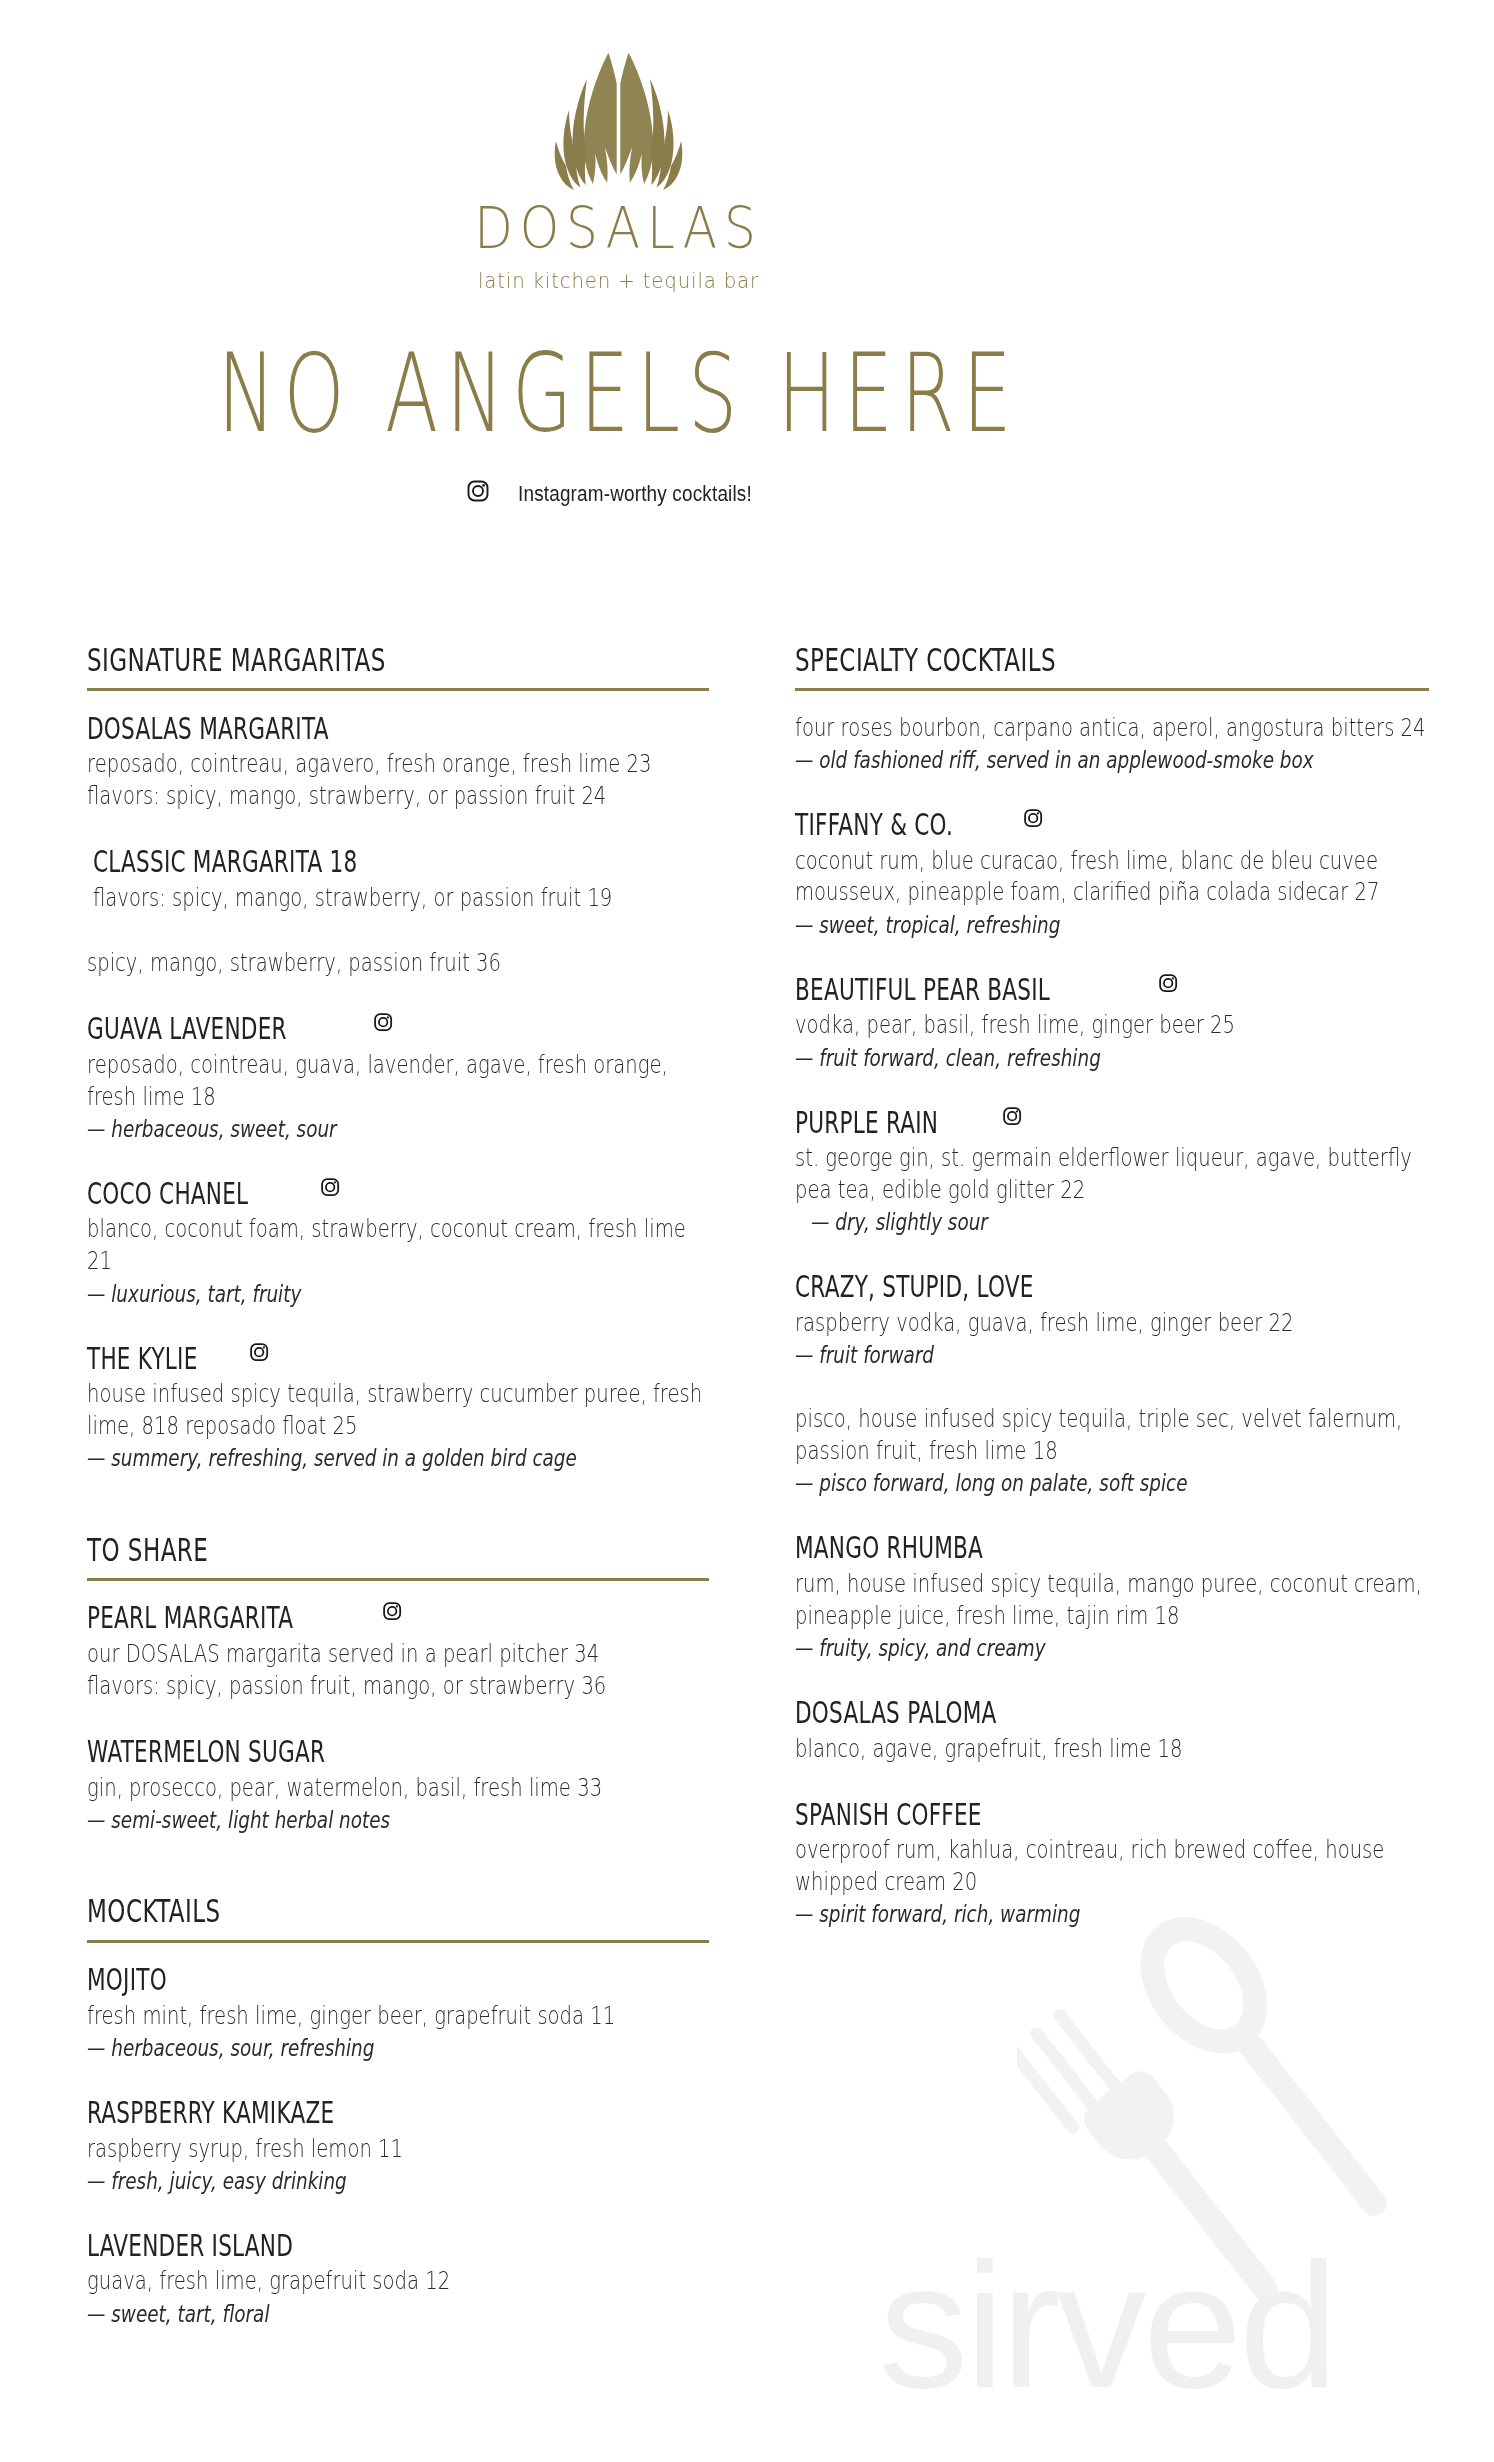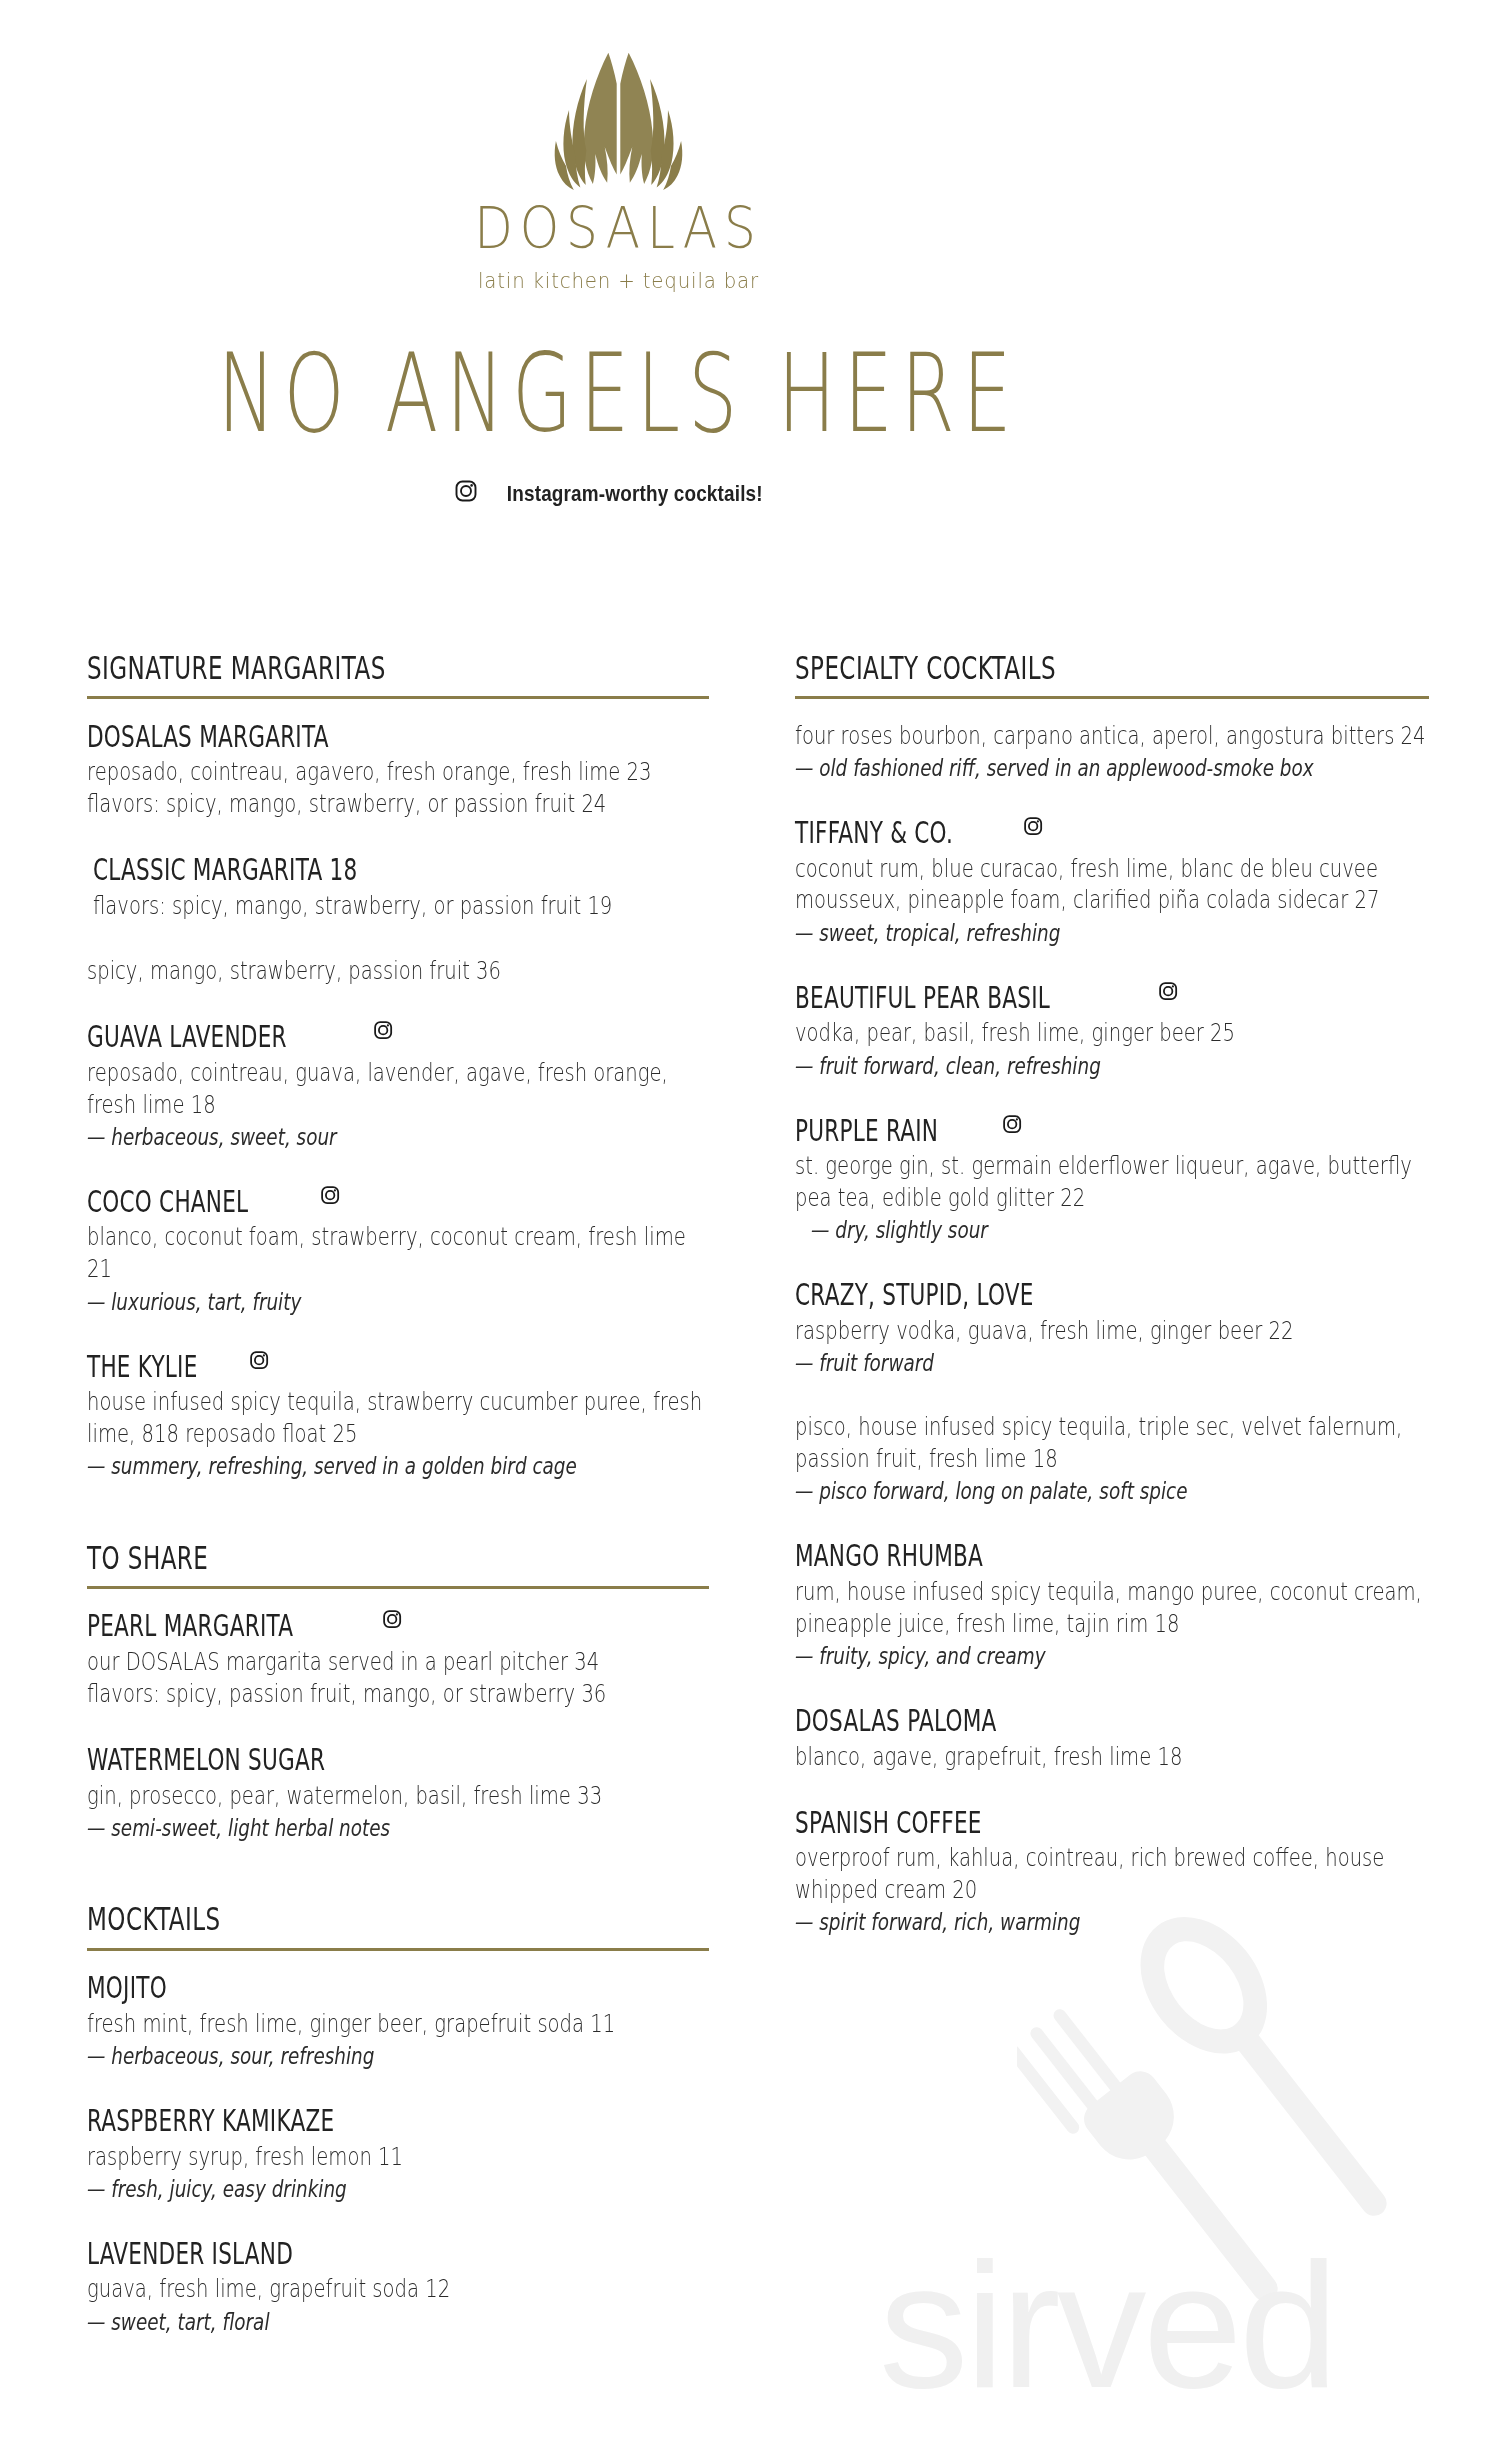--- a/index.html
+++ b/index.html
@@ -36,27 +36,27 @@
     margin-top:8.4px;transform:scaleX(0.9);
   }
   .headline{
     color:#8a7d4a;font-size:108px;letter-spacing:10.8px;
     font-family:"DejaVu Sans",sans-serif;font-weight:200;
     transform:scaleX(0.72);
     margin-top:47px;line-height:1;white-space:nowrap;
   }
   .ig-line{
     margin-top:31px;display:flex;align-items:center;justify-content:center;gap:8.4px;
-    font-size:22px;color:#222;letter-spacing:0.2px;font-weight:bold;
+    font-size:22px;color:#222;letter-spacing:0.2px;
   }
   .ig-line .ig-txt{transform:scaleX(0.86);display:inline-block;}
 
   
   .cols{position:absolute;left:0;top:640px;width:1495px;}
-  .col{position:absolute;top:12px;}
+  .col{position:absolute;top:4px;}
   .col-left{left:87px;width:622px;}
   .col-right{left:795px;width:634px;}
 
   .section{margin-bottom:0;}
   .section-title{
     font-size:32px;letter-spacing:0.6px;color:#222;font-weight:400;
     font-family:"DejaVu Sans",sans-serif;
     transform:scaleX(0.72);transform-origin:left center;
     white-space:nowrap;line-height:1.05;
   }

